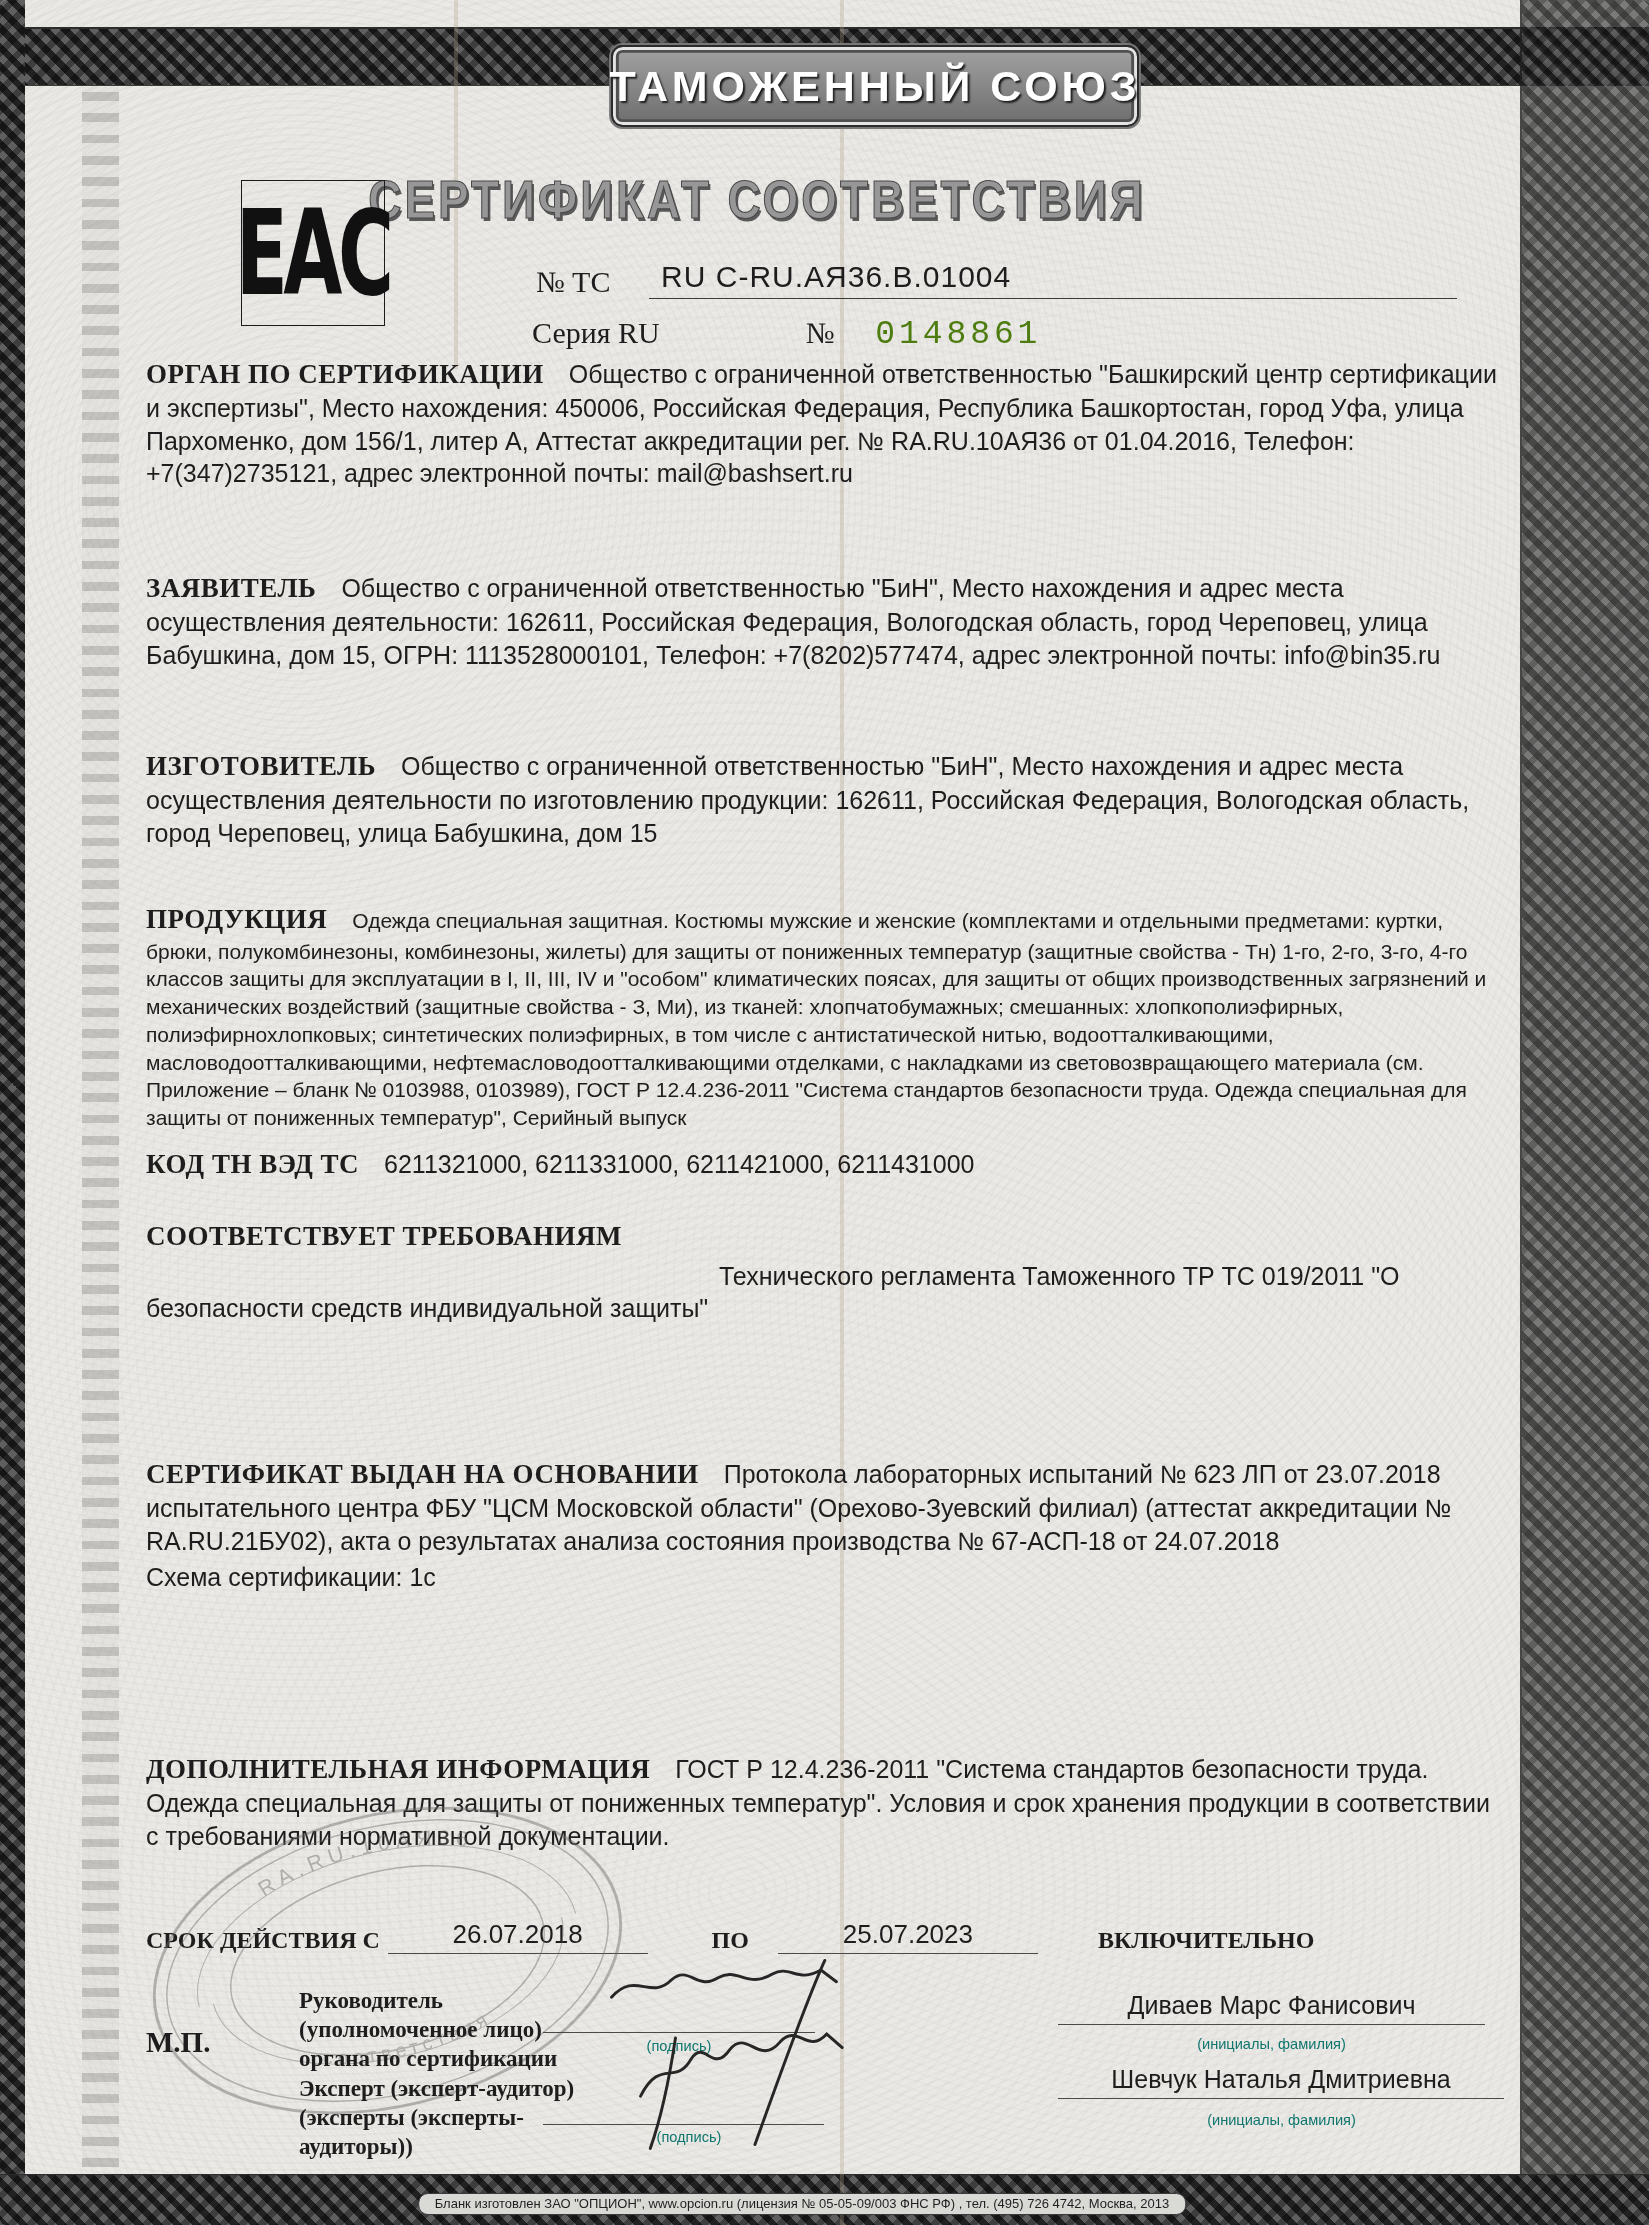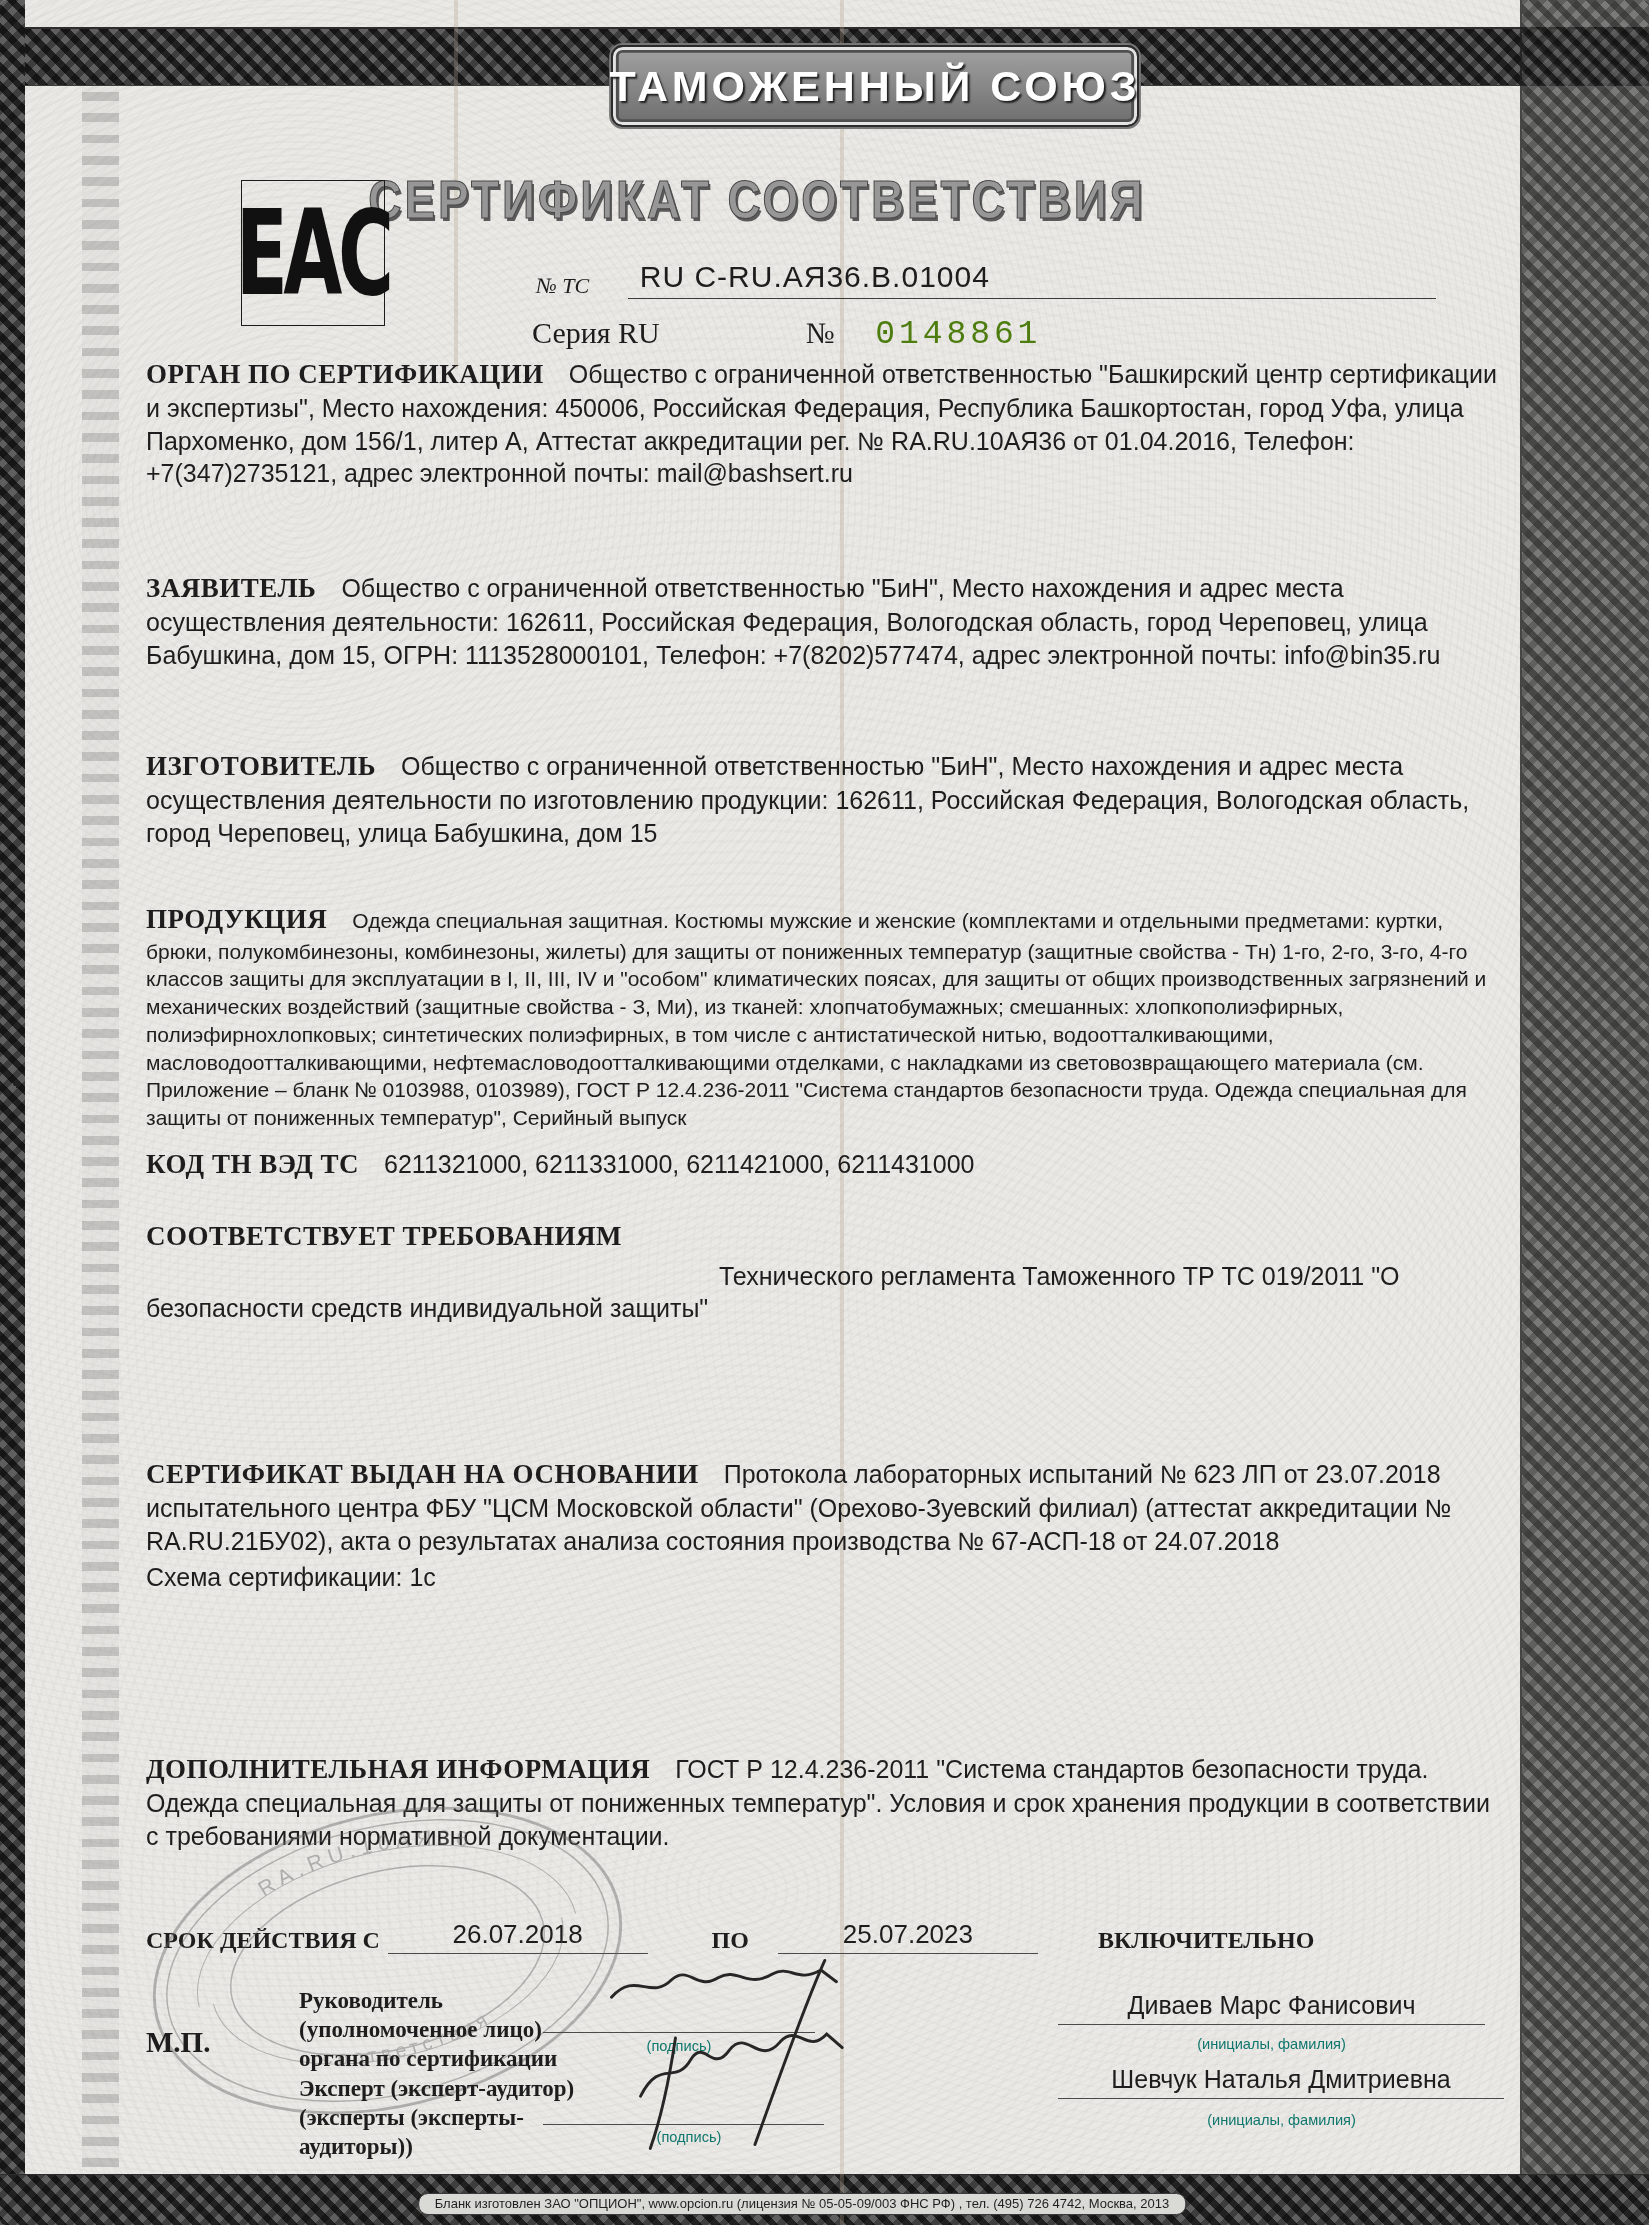--- a/index.html
+++ b/index.html
@@ -27,21 +27,21 @@
   .plaque{position:absolute;left:611px;top:45px;width:524px;height:78px;display:flex;align-items:center;justify-content:center;
     background:linear-gradient(#a2a2a2,#6d6d6d);border:2.9px solid #2b2b2b;border-radius:11.6px;
     box-shadow:inset 0 0 0 2.9px #e4e4e4, inset 0 0 0 5.8px #4f4f4f, 0 0 0 1.9px #777;
     color:#fff;font-weight:800;font-size:43px;letter-spacing:3.9px;text-shadow:1.9px 1.9px 1.9px #1e1e1e;white-space:nowrap;}
   .doc-title{position:absolute;left:0;right:136px;top:173px;text-align:center;font-weight:800;font-size:46px;letter-spacing:2.9px;
     color:#979797;-webkit-text-stroke:1px #4a4a4a;text-shadow:1.9px 1.9px 0 #5a5a5a;transform:scaleY(1.15);white-space:nowrap;}
   .eac{position:absolute;left:241px;top:180px;width:142px;height:144px;border:1.9px solid #1b1b1b;
     display:flex;align-items:center;justify-content:center;}
   .eac span{font-weight:800;font-size:83px;letter-spacing:-4.9px;transform:scale(.92,1.42);font-family:"DejaVu Sans",sans-serif;color:#111;}
   .certno-row{position:absolute;left:536px;top:260px;display:flex;align-items:flex-end;}
-  .certno-label{font-family:"Liberation Serif",serif;font-size:22px;font-style:italic;}
+  .certno-label{font-family:"Liberation Serif",serif;font-size:30px;}
   .certno-value{font-size:30px;margin-left:39px;width:796px;border-bottom:1.9px solid #3c3c3c;padding:0 0 3.9px 11.6px;letter-spacing:1px;}
   .series-row{position:absolute;left:532px;top:316px;display:flex;align-items:baseline;}
   .series-label{font-family:"Liberation Serif",serif;font-size:30px;}
   .series-no{font-family:"Liberation Serif",serif;font-size:30px;margin-left:146px;}
   .series-digits{font-family:Liberation Mono, monospace;font-size:33px;letter-spacing:3.9px;margin-left:41px;color:#4d7c0f;}
   
   .sec{position:absolute;left:146px;width:1355px;font-size:25px;line-height:1.30;}
   .sec .lbl{font-family:"Liberation Serif",serif;font-weight:700;font-size:27px;letter-spacing:0.5px;padding-right:25px;}
   .sec .val{font-size:25px;}
   .sec-prod{font-size:21px;line-height:1.32;}

